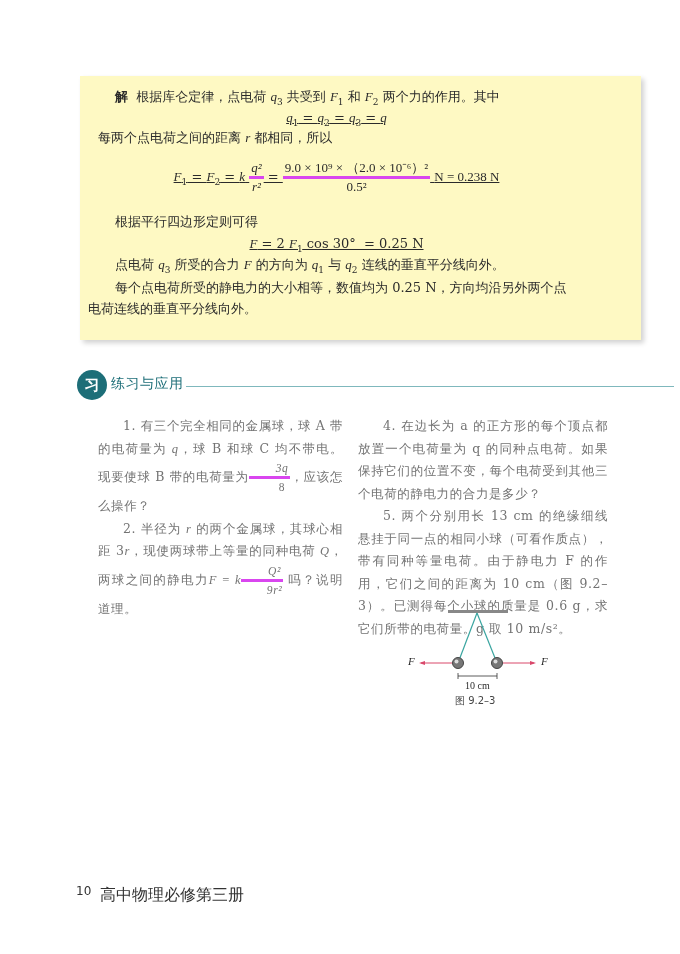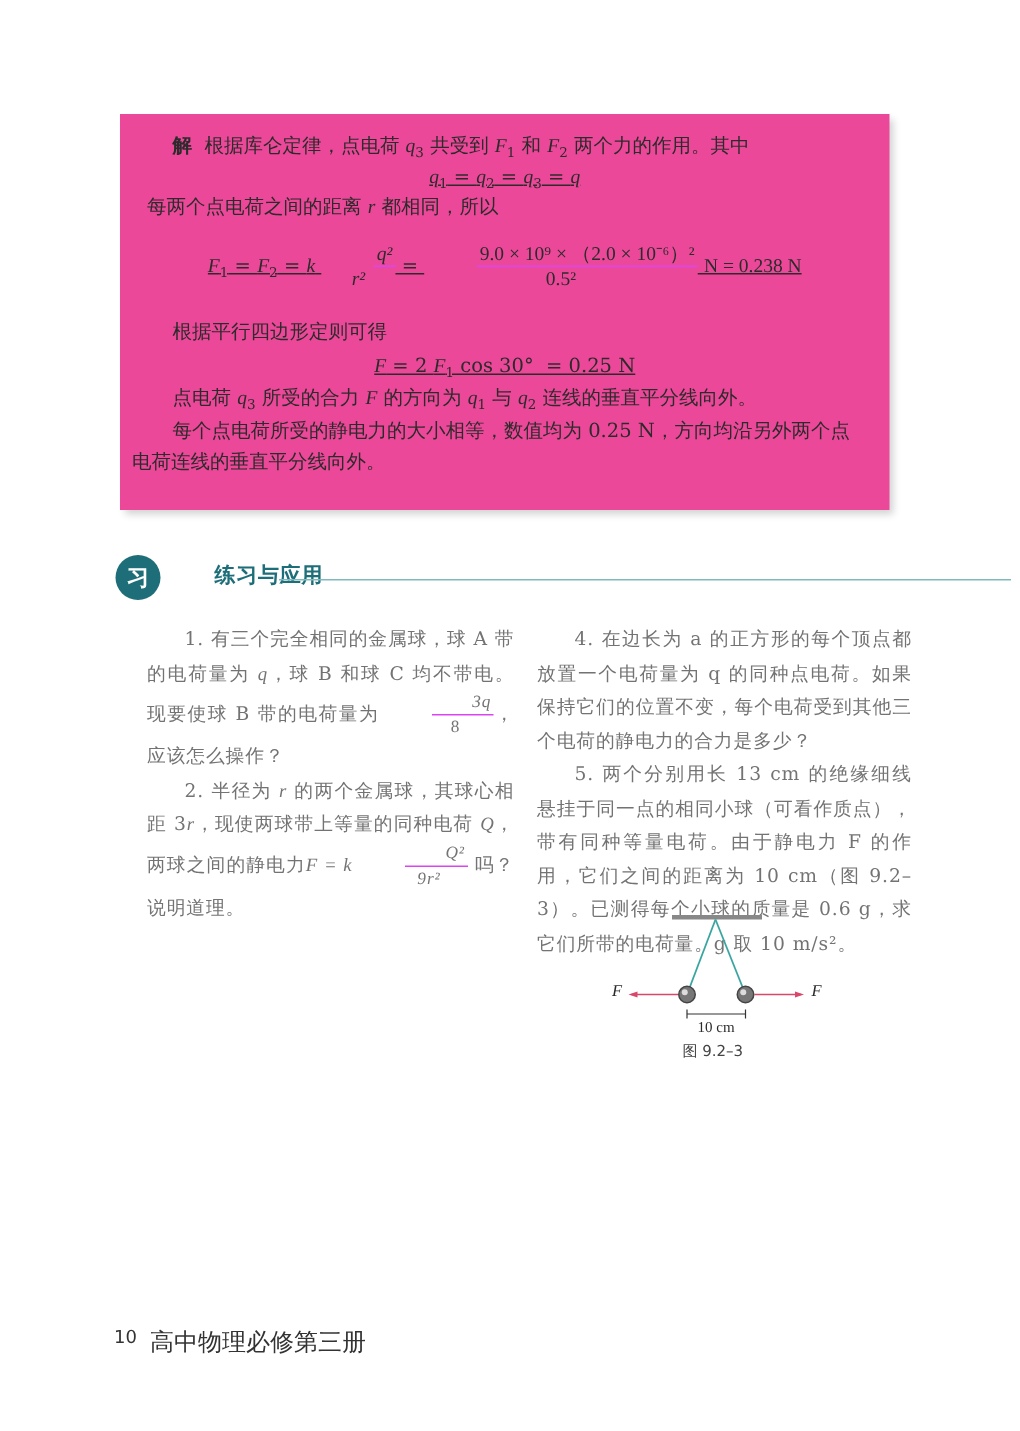--- a/index.html
+++ b/index.html
@@ -5,38 +5,38 @@
   html, body { margin: 0; padding: 0; }
   body {
     width: 680px; height: 954px; background: #ffffff; position: relative; overflow: hidden;
     font-family: "DejaVu Serif", "Liberation Serif", serif; color: #2b2b2b;
   }
   .it { font-style: italic; font-family: "Liberation Serif", serif; }
   .rm { font-family: "Liberation Serif", serif; }
   sub, sup { font-size: 9px; line-height: 0; }
   
   .solution {
-    position: absolute; left: 80px; top: 76px; width: 513px; height: 264px;
-    background: #ec4899; box-shadow: 3px 3px 5px rgba(0,0,0,0.18);
+    position: absolute; left: 80px; top: 76px; width: 561px; height: 264px;
+    background: #fef9c3; box-shadow: 3px 3px 5px rgba(0,0,0,0.18);
   }
   .sol-line { position: absolute; font-size: 13px; white-space: nowrap; line-height: 18px; }
   .bold-label { font-weight: bold; font-family: "DejaVu Sans", sans-serif; }
   .center-eq { left: 0; width: 513px; text-align: center; text-decoration: underline; }
   .frac { display: inline-block; vertical-align: middle; text-align: center; }
-  .frac .num { display: block; border-bottom: 1px solid #d946ef; padding: 0 2px; line-height: 16px; margin-left: 35px; }
+  .frac .num { display: block; border-bottom: 3px solid #d946ef; padding: 0 2px; line-height: 16px; }
   .frac .den { display: block; line-height: 16px; }
   
   .sec-icon {
     position: absolute; left: 77px; top: 370px; width: 30px; height: 30px; border-radius: 50%;
     background: #1d6e78; color: #fff; font-family: "DejaVu Sans", sans-serif; font-size: 15px;
     display: flex; align-items: center; justify-content: center; font-weight: bold;
   }
   .sec-title {
     position: absolute; left: 111px; top: 375px; font-family: "DejaVu Sans", sans-serif;
-    font-size: 14px; font-weight: bold; color: #1d6e78; letter-spacing: 0.5px; margin-left: 32px;
+    font-size: 14px; font-weight: normal; color: #1d6e78; letter-spacing: 0.5px;
   }
   .sec-line { position: absolute; left: 186px; top: 386px; width: 488px; height: 1px; background: #7fb8bd; }
   
   .col { position: absolute; font-size: 12.5px; line-height: 22.5px; color: #737373; }
   .col p { margin: 0; text-indent: 2em; text-align: justify; letter-spacing: 0.6px; }
   .col-left { left: 98px; top: 415px; width: 245px; }
   .col-right { left: 358px; top: 415px; width: 250px; }
   
   .figure { position: absolute; left: 405px; top: 610px; width: 160px; height: 100px; }
   .fig-caption { position: absolute; left: 455px; top: 694px; font-size: 10px; color: #444; font-family: "DejaVu Sans", sans-serif; }

